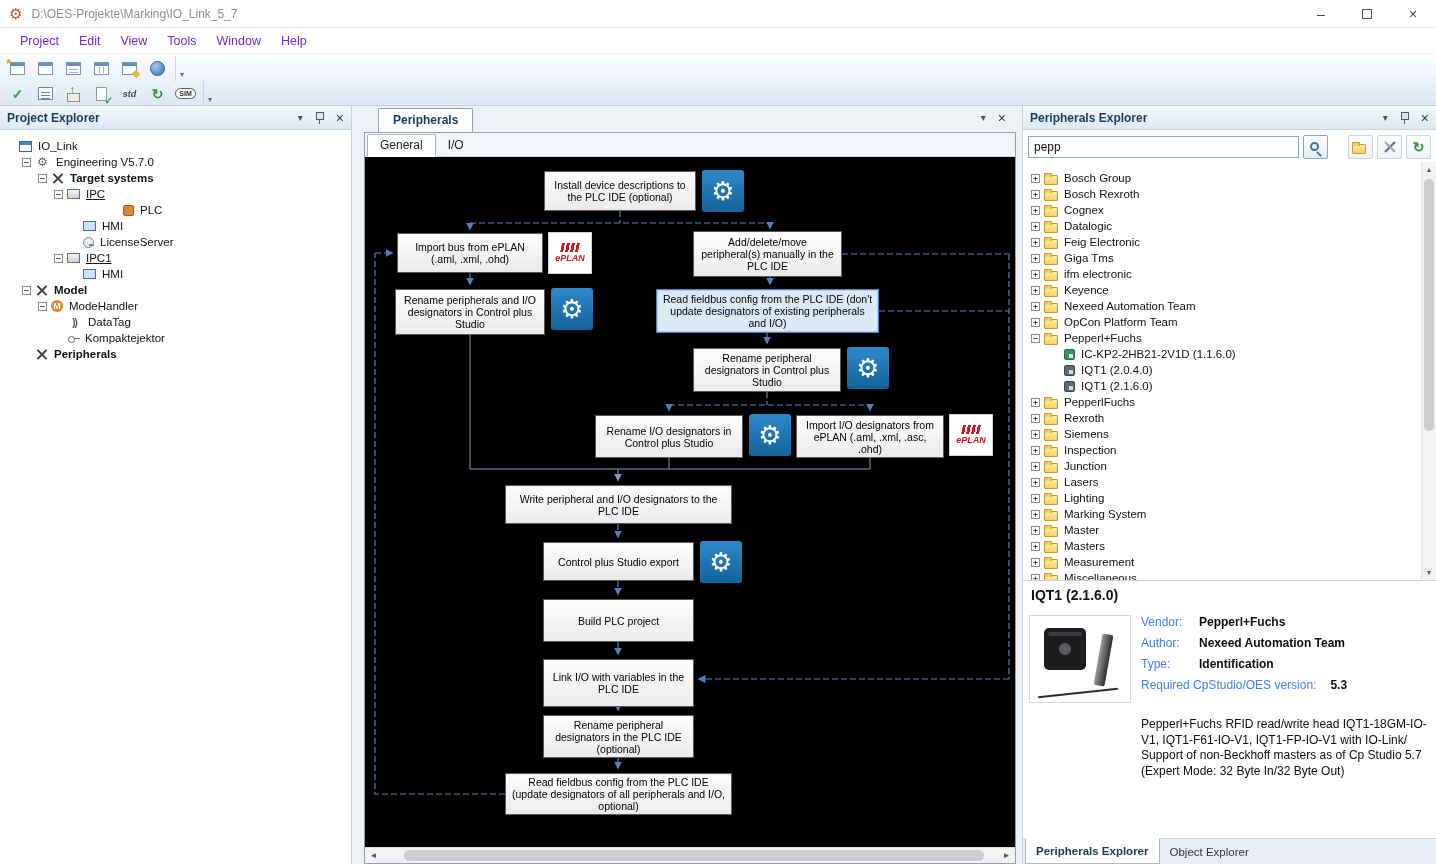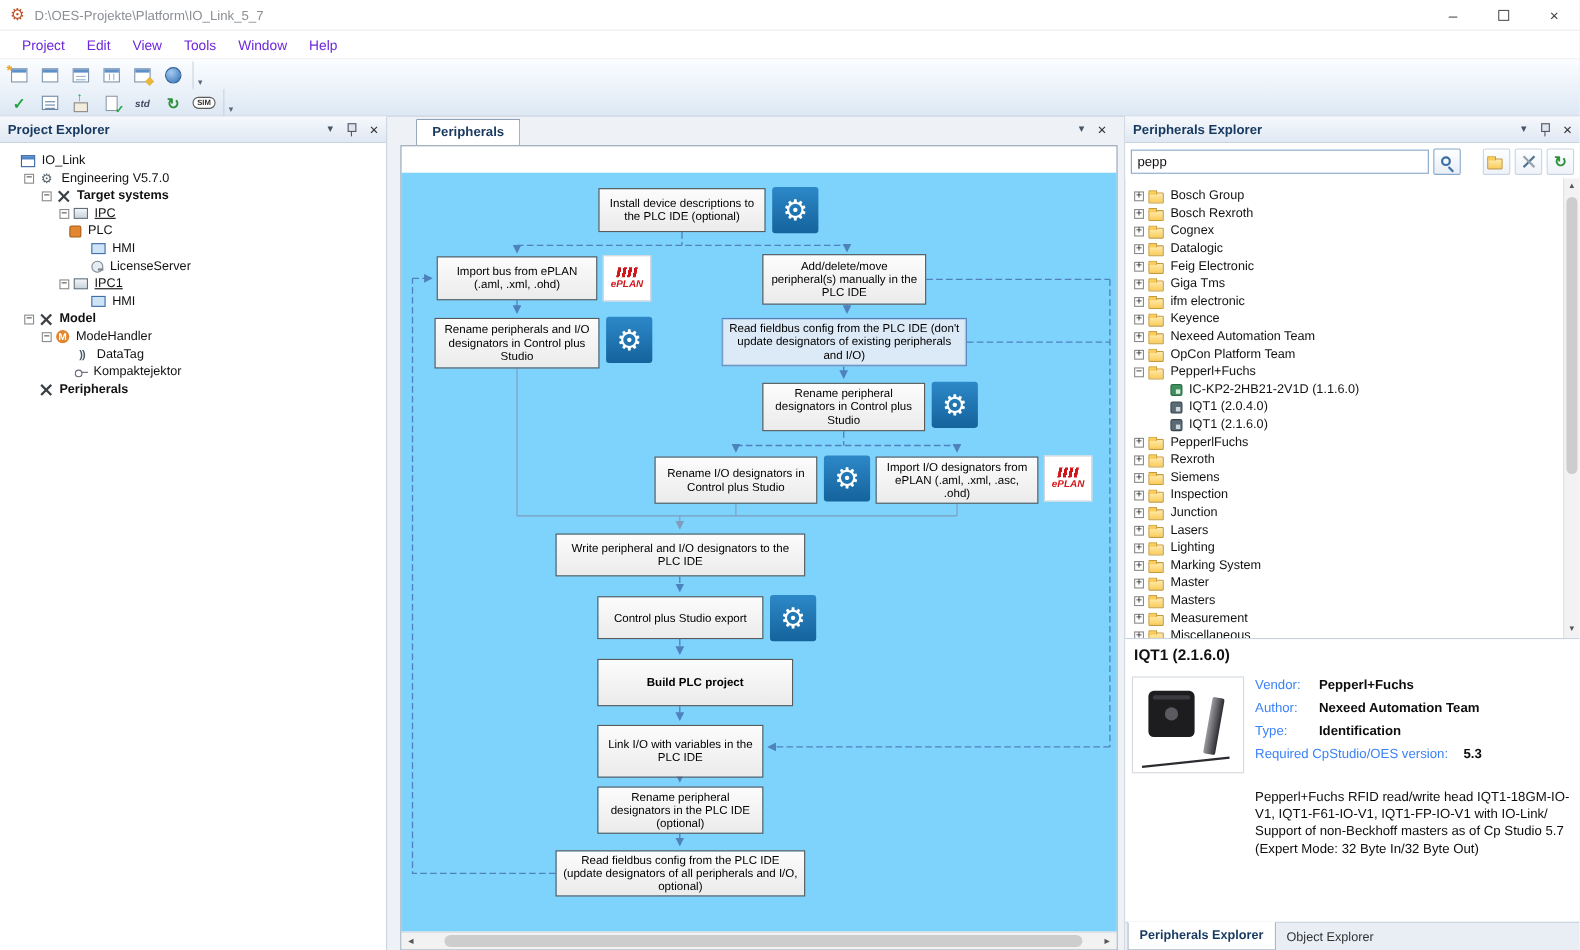--- a/index.html
+++ b/index.html
@@ -93,21 +93,21 @@
 
   
   .panel-center{position:absolute;left:364px;top:0;width:652px;bottom:0}
   .doc-tabbar{height:26px;display:flex;align-items:flex-end;padding-left:14px;position:relative}
   .doc-tab{background:#fff;border:1px solid #8fa0b4;border-bottom:none;padding:4px 14px 5px 14px;font-size:12px;font-weight:bold;color:#17395f;border-radius:2px 2px 0 0}
   .doc-icons{position:absolute;right:10px;top:5px;display:flex;gap:12px;color:#44546a;align-items:center}
   .center-body{position:absolute;left:0;right:0;top:26px;bottom:0;border:1px solid #8fa0b4;background:#fff}
   .subtabs{height:24px;background:#f2f5f9;border-bottom:1px solid #cfd6df;display:flex;align-items:flex-end;padding-left:2px}
   .subtab{padding:3px 12px 4px 12px;font-size:12px;color:#222}
   .subtab.active{background:#fff;border:1px solid #aab6c5;border-bottom:1px solid #fff;margin-bottom:-1px;border-radius:2px 2px 0 0}
-  .flow-area{position:absolute;left:0;right:0;top:24px;bottom:16px;background:#7dd3fc;overflow:hidden}
+  .flow-area{position:absolute;left:0;right:0;top:24px;bottom:16px;background:#000000;overflow:hidden}
   #conn-svg{position:absolute;left:0;top:0}
   .c-dash{fill:none;stroke:#4f81bd;stroke-width:1.2;stroke-dasharray:6 3}
   .c-solid{fill:none;stroke:#7f9cba;stroke-width:1}
   .fc-node{position:absolute;border:1px solid #5a5a5a;background:linear-gradient(#fcfcfc,#ebebeb);display:flex;align-items:center;justify-content:center;text-align:center;font-size:10.5px;line-height:12px;padding:2px 5px;color:#000}
   .fc-node.highlight{border:1px solid #4f81bd;background:#dce9f6;box-shadow:inset 0 0 0 1px #b9cfe8}
   .fc-icon-gear{position:absolute;width:42px;height:42px;background:linear-gradient(#2d88c8,#14639c);border-radius:3px;color:#fff;display:flex;align-items:center;justify-content:center;font-size:26px;line-height:1}
   .fc-icon-eplan{position:absolute;width:44px;height:42px;background:#fff;border:1px solid #cdd3da;display:flex;flex-direction:column;align-items:center;justify-content:center;gap:2px}
   .eplan-bars{width:18px;height:9px;background:repeating-linear-gradient(90deg,#d0161b 0 3px,#fff 3px 5px);transform:skewX(-12deg)}
   .eplan-text{color:#d0161b;font-weight:bold;font-style:italic;font-size:9px;line-height:1}
   .hscroll{position:absolute;left:0;right:0;bottom:0;height:16px;background:#f2f2f2;border-top:1px solid #dcdcdc;display:flex;align-items:center}
@@ -149,21 +149,21 @@
   .desc{position:absolute;left:118px;top:136px;width:292px;font-size:12px;line-height:15.5px;color:#0d0d0d}
   .bottom-tabs{position:absolute;left:0;right:0;bottom:0;height:26px;background:#e9edf4;border-top:1px solid #c9d4e1;display:flex;align-items:stretch;padding-left:2px}
   .btab{padding:0 10px;display:flex;align-items:center;font-size:11.5px;color:#333}
   .btab.active{background:#fff;border:1px solid #aab6c5;border-top:1px solid #fff;margin-top:-1px;font-weight:bold;color:#17395f}
 </style>
 </head>
 <body>
 
 <div class="titlebar">
   <span class="app-icon">⚙</span>
-  <span class="title-text">D:\OES-Projekte\Platform\IO_Link_5_7</span>
+  <span class="title-text">D:\OES-Projekte\Marking\IO_Link_5_7</span>
   <div class="win-controls">
     <div class="win-btn">–</div>
     <div class="win-btn">
         <span class="max-glyph"></span>
       </div>
     <div class="win-btn">×</div>
   </div>
 </div>
 
 <div class="menubar" id="menubar">
@@ -256,21 +256,21 @@
         <div class="trow" style="padding-left: 38px;">
           <span class="exp">−</span>
           <span class="icn icn-tools"></span>
           <span class="tlabel bold">Target systems</span>
         </div>
         <div class="trow" style="padding-left: 54px;">
           <span class="exp">−</span>
           <span class="icn icn-ipc"></span>
           <span class="tlabel und">IPC</span>
         </div>
-        <div class="trow" style="padding-left: 50px;">
+        <div class="trow" style="padding-left: 110px;">
           <span class="exp hid"></span>
           <span class="icn icn-plc"></span>
           <span class="tlabel">PLC</span>
         </div>
         <div class="trow" style="padding-left: 70px;">
           <span class="exp hid"></span>
           <span class="icn icn-hmi"></span>
           <span class="tlabel">HMI</span>
         </div>
         <div class="trow" style="padding-left: 70px;">
@@ -318,20 +318,24 @@
 
   <div class="panel-center">
     <div class="doc-tabbar">
       <span class="doc-tab">Peripherals</span>
       <span class="doc-icons">
         <span class="ph-chevron">▾</span>
         <span class="ph-close">×</span>
       </span>
     </div>
     <div class="center-body">
+      <div class="subtabs" id="subtabs">
+          <div class="subtab active">General</div>
+          <div class="subtab">I/O</div>
+        </div>
       <div class="flow-area">
         <svg id="conn-svg" width="652" height="692">
           <defs>
             <marker id="arrB" markerWidth="8" markerHeight="8" refX="6.5" refY="4" orient="auto" markerUnits="userSpaceOnUse">
               <path d="M0,0 L8,4 L0,8 z" fill="#4f81bd"></path>
             </marker>
             <marker id="arrG" markerWidth="8" markerHeight="8" refX="6.5" refY="4" orient="auto" markerUnits="userSpaceOnUse">
               <path d="M0,0 L8,4 L0,8 z" fill="#7f9cba"></path>
             </marker>
           </defs>
@@ -400,21 +404,21 @@
               <span class="eplan-bars"></span>
               <span class="eplan-text">ePLAN</span>
             </div>
             <div class="fc-node" style="left: 140px; top: 328px; width: 227px; height: 39px;">
               <span>Write peripheral and I/O designators to the PLC IDE</span>
             </div>
             <div class="fc-node" style="left: 178px; top: 385px; width: 151px; height: 39px;">
               <span>Control plus Studio export</span>
             </div>
             <div class="fc-icon-gear" style="left: 335px; top: 384px;">⚙</div>
-            <div class="fc-node" style="left: 178px; top: 442px; width: 178px; height: 43px; font-weight: bold;">
+            <div class="fc-node" style="left: 178px; top: 442px; width: 151px; height: 43px;">
               <span>Build PLC project</span>
             </div>
             <div class="fc-node" style="left: 178px; top: 502px; width: 151px; height: 48px;">
               <span>Link I/O with variables in the PLC IDE</span>
             </div>
             <div class="fc-node" style="left: 178px; top: 558px; width: 151px; height: 43px;">
               <span>Rename peripheral designators in the PLC IDE (optional)</span>
             </div>
             <div class="fc-node" style="left: 140px; top: 616px; width: 227px; height: 42px;">
               <span>Read fieldbus config from the PLC IDE (update designators of all peripherals and I/O, optional)</span>

